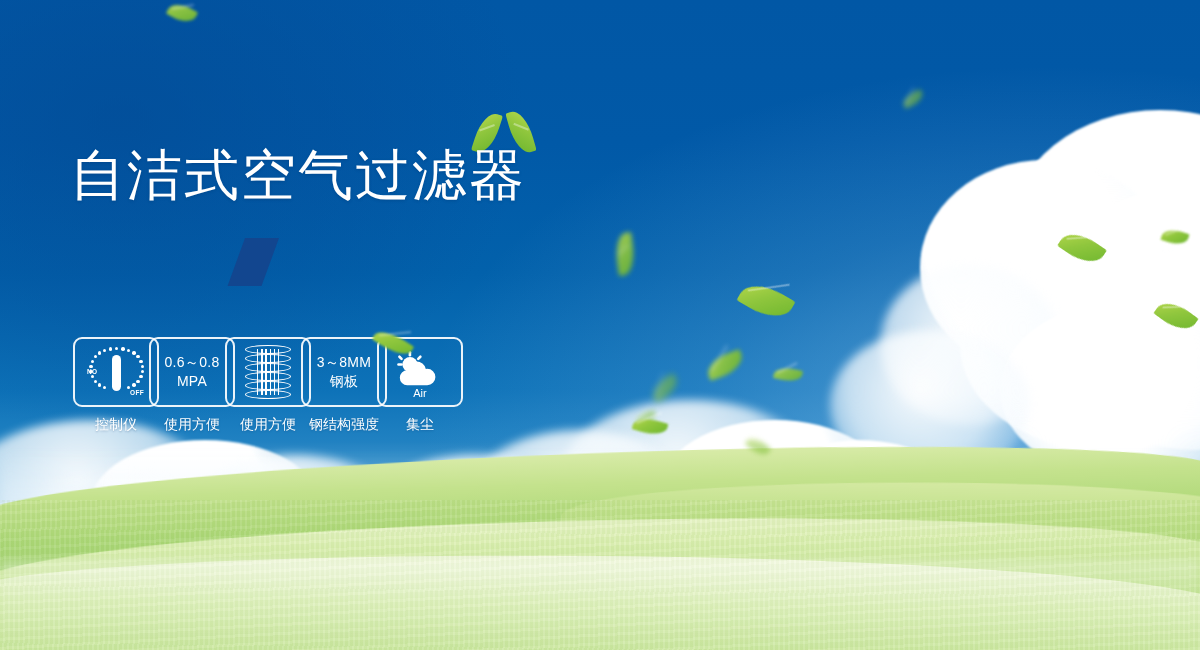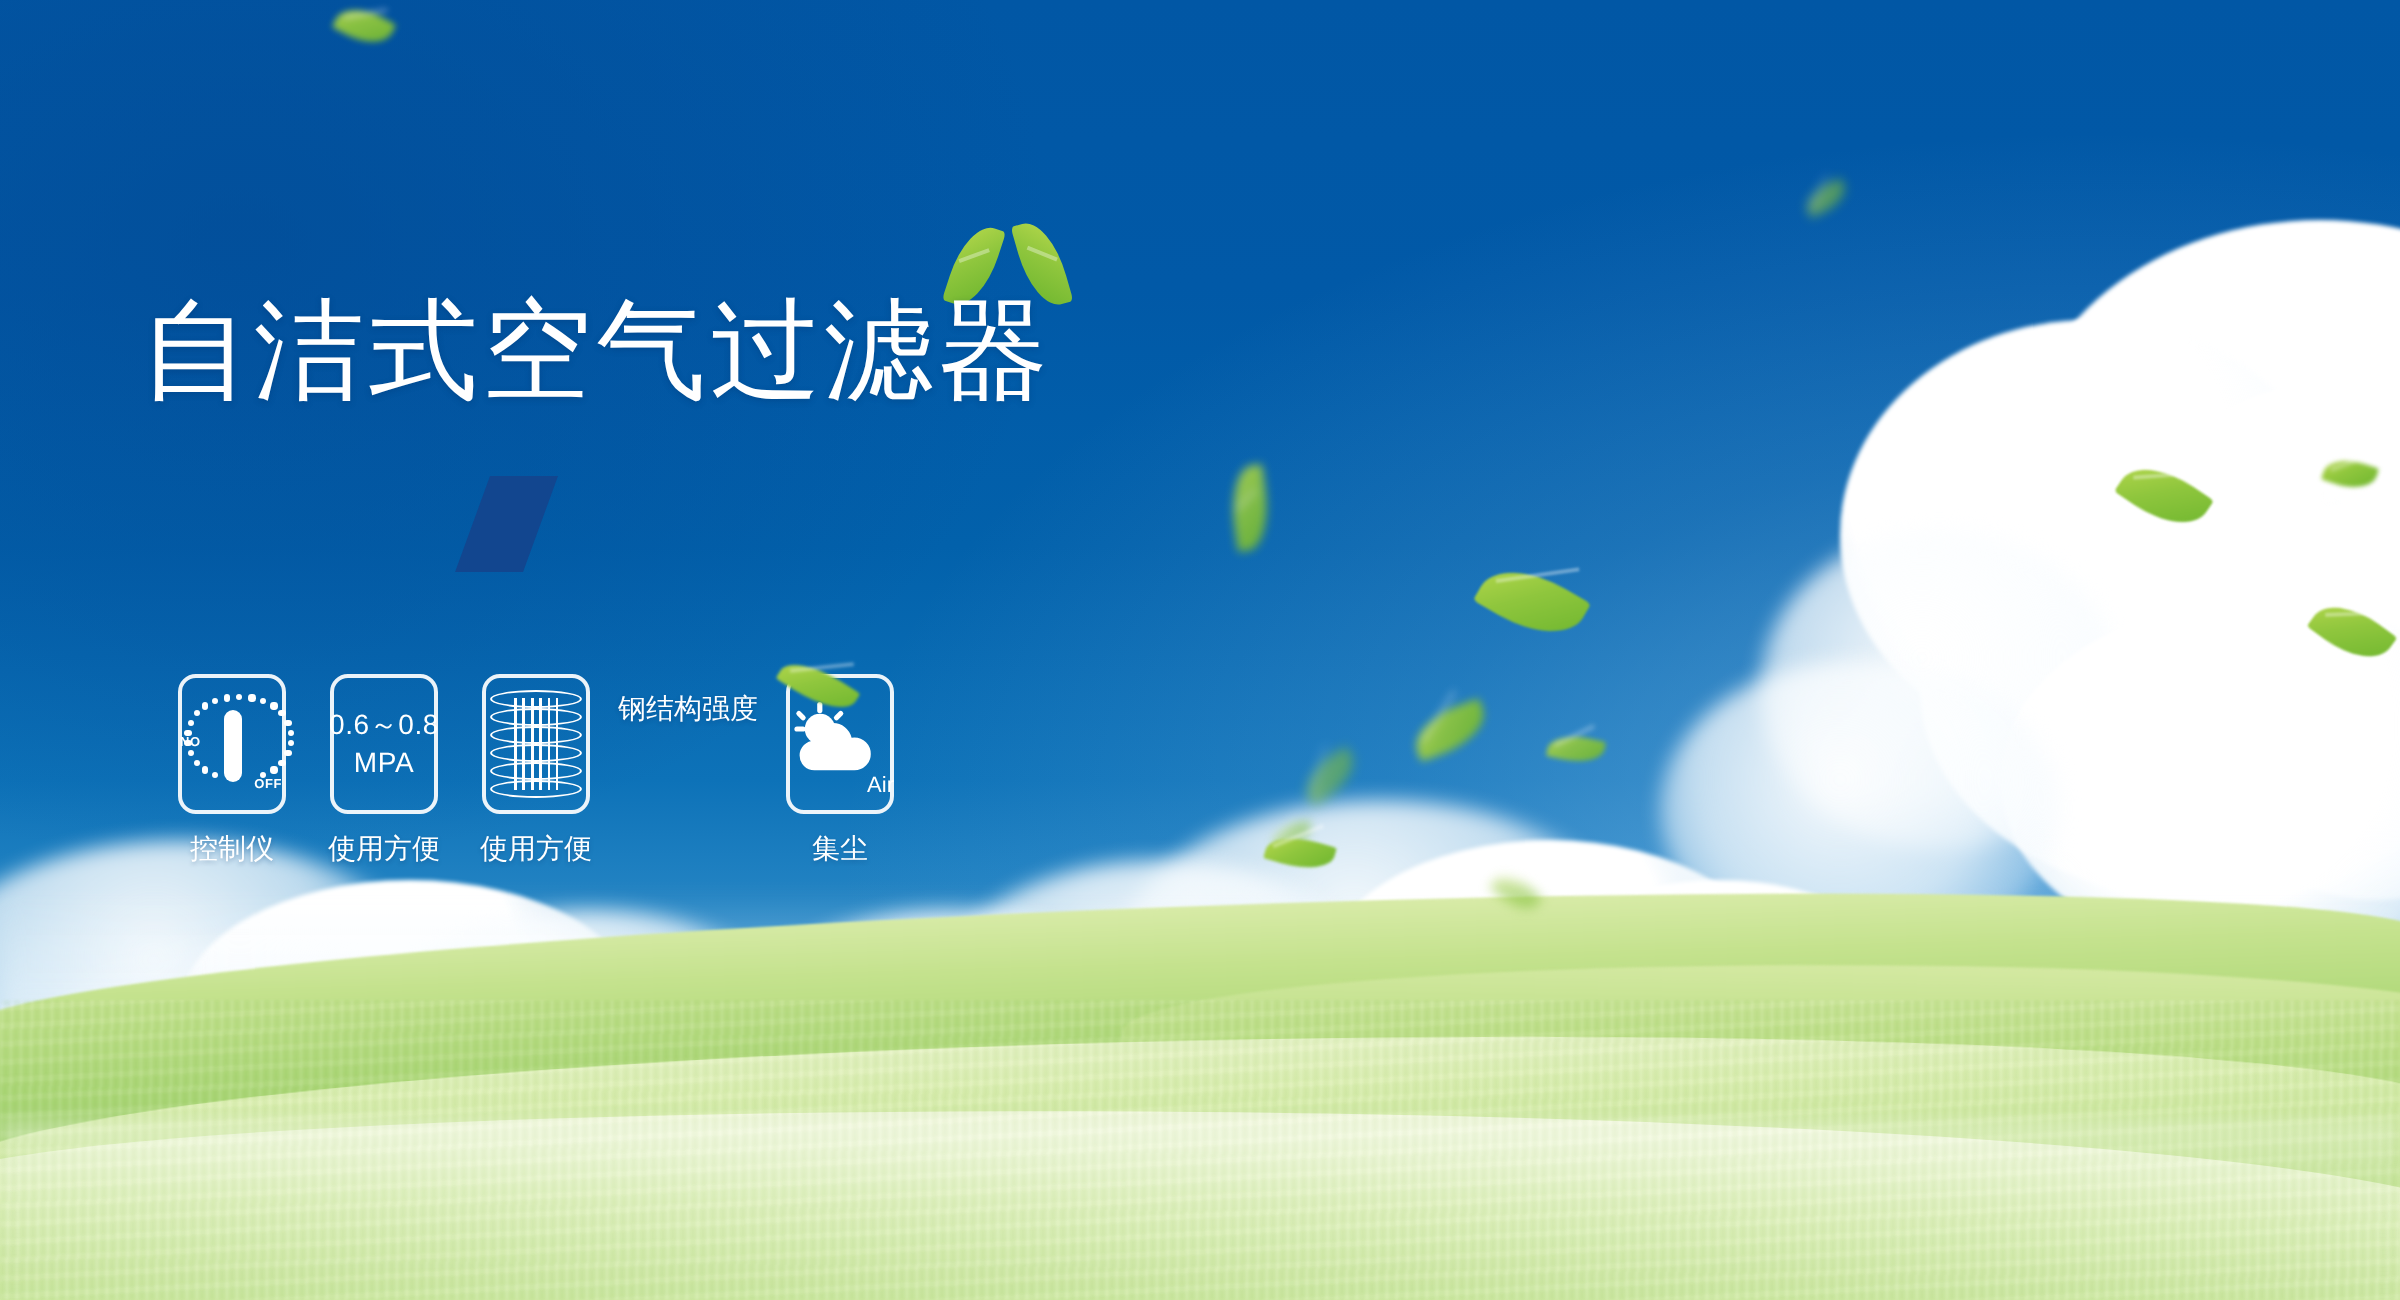--- a/index.html
+++ b/index.html
@@ -295,21 +295,21 @@
   .feature {
     width: 76px;
     margin-right: 0;
     display: flex;
     flex-direction: column;
     align-items: center;
   }
   .feature + .feature { margin-left: 0; }
   .feature-box {
     position: relative;
-    width: 54px; height: 70px;
+    width: 86px; height: 70px;
     border: 2px solid rgba(255,255,255,0.92);
     border-radius: 9px;
     display: flex;
     align-items: center;
     justify-content: center;
     box-sizing: border-box;
   }
   .feature-caption {
     margin-top: 9px;
     font-size: 14px;
@@ -377,21 +377,21 @@
       repeating-linear-gradient(90deg,
         #ffffff 0px, #ffffff 1.4px,
         rgba(255,255,255,0) 1.4px, rgba(255,255,255,0) 4.2px);
   }
 
   
   .airicon { position: relative; width: 54px; height: 50px; }
   .air-label {
     position: absolute;
     left: 0; right: 0; bottom: -2px;
-    text-align: right;
+    text-align: center;
     font-size: 11px;
     color: #ffffff;
   }
 </style>
 </head>
 <body>
 
 <div class="banner">
 
   <div class="sky"></div>
@@ -515,20 +515,26 @@
             <div class="coil-ring" style="top:18px;"></div>
             <div class="coil-ring" style="top:27px;"></div>
             <div class="coil-ring" style="top:36px;"></div>
             <div class="coil-ring" style="top:45px;"></div>
           </div>
         </div>
         <div class="feature-caption">使用方便</div>
       </div>
 
       <div class="feature">
+        <div class="feature-box">
+          <div class="box-text">
+            <div>3～8MM</div>
+            <div>钢板</div>
+          </div>
+        </div>
         <div class="feature-caption">钢结构强度</div>
       </div>
 
       <div class="feature">
         <div class="feature-box">
           <div class="airicon">
             <svg width="54" height="50" viewBox="0 0 54 50">
               <g fill="#ffffff">
                 <circle cx="17" cy="17.5" r="7.6"></circle>
                 <rect x="15.6" y="4" width="2.6" height="5.6" rx="1.3"></rect>

